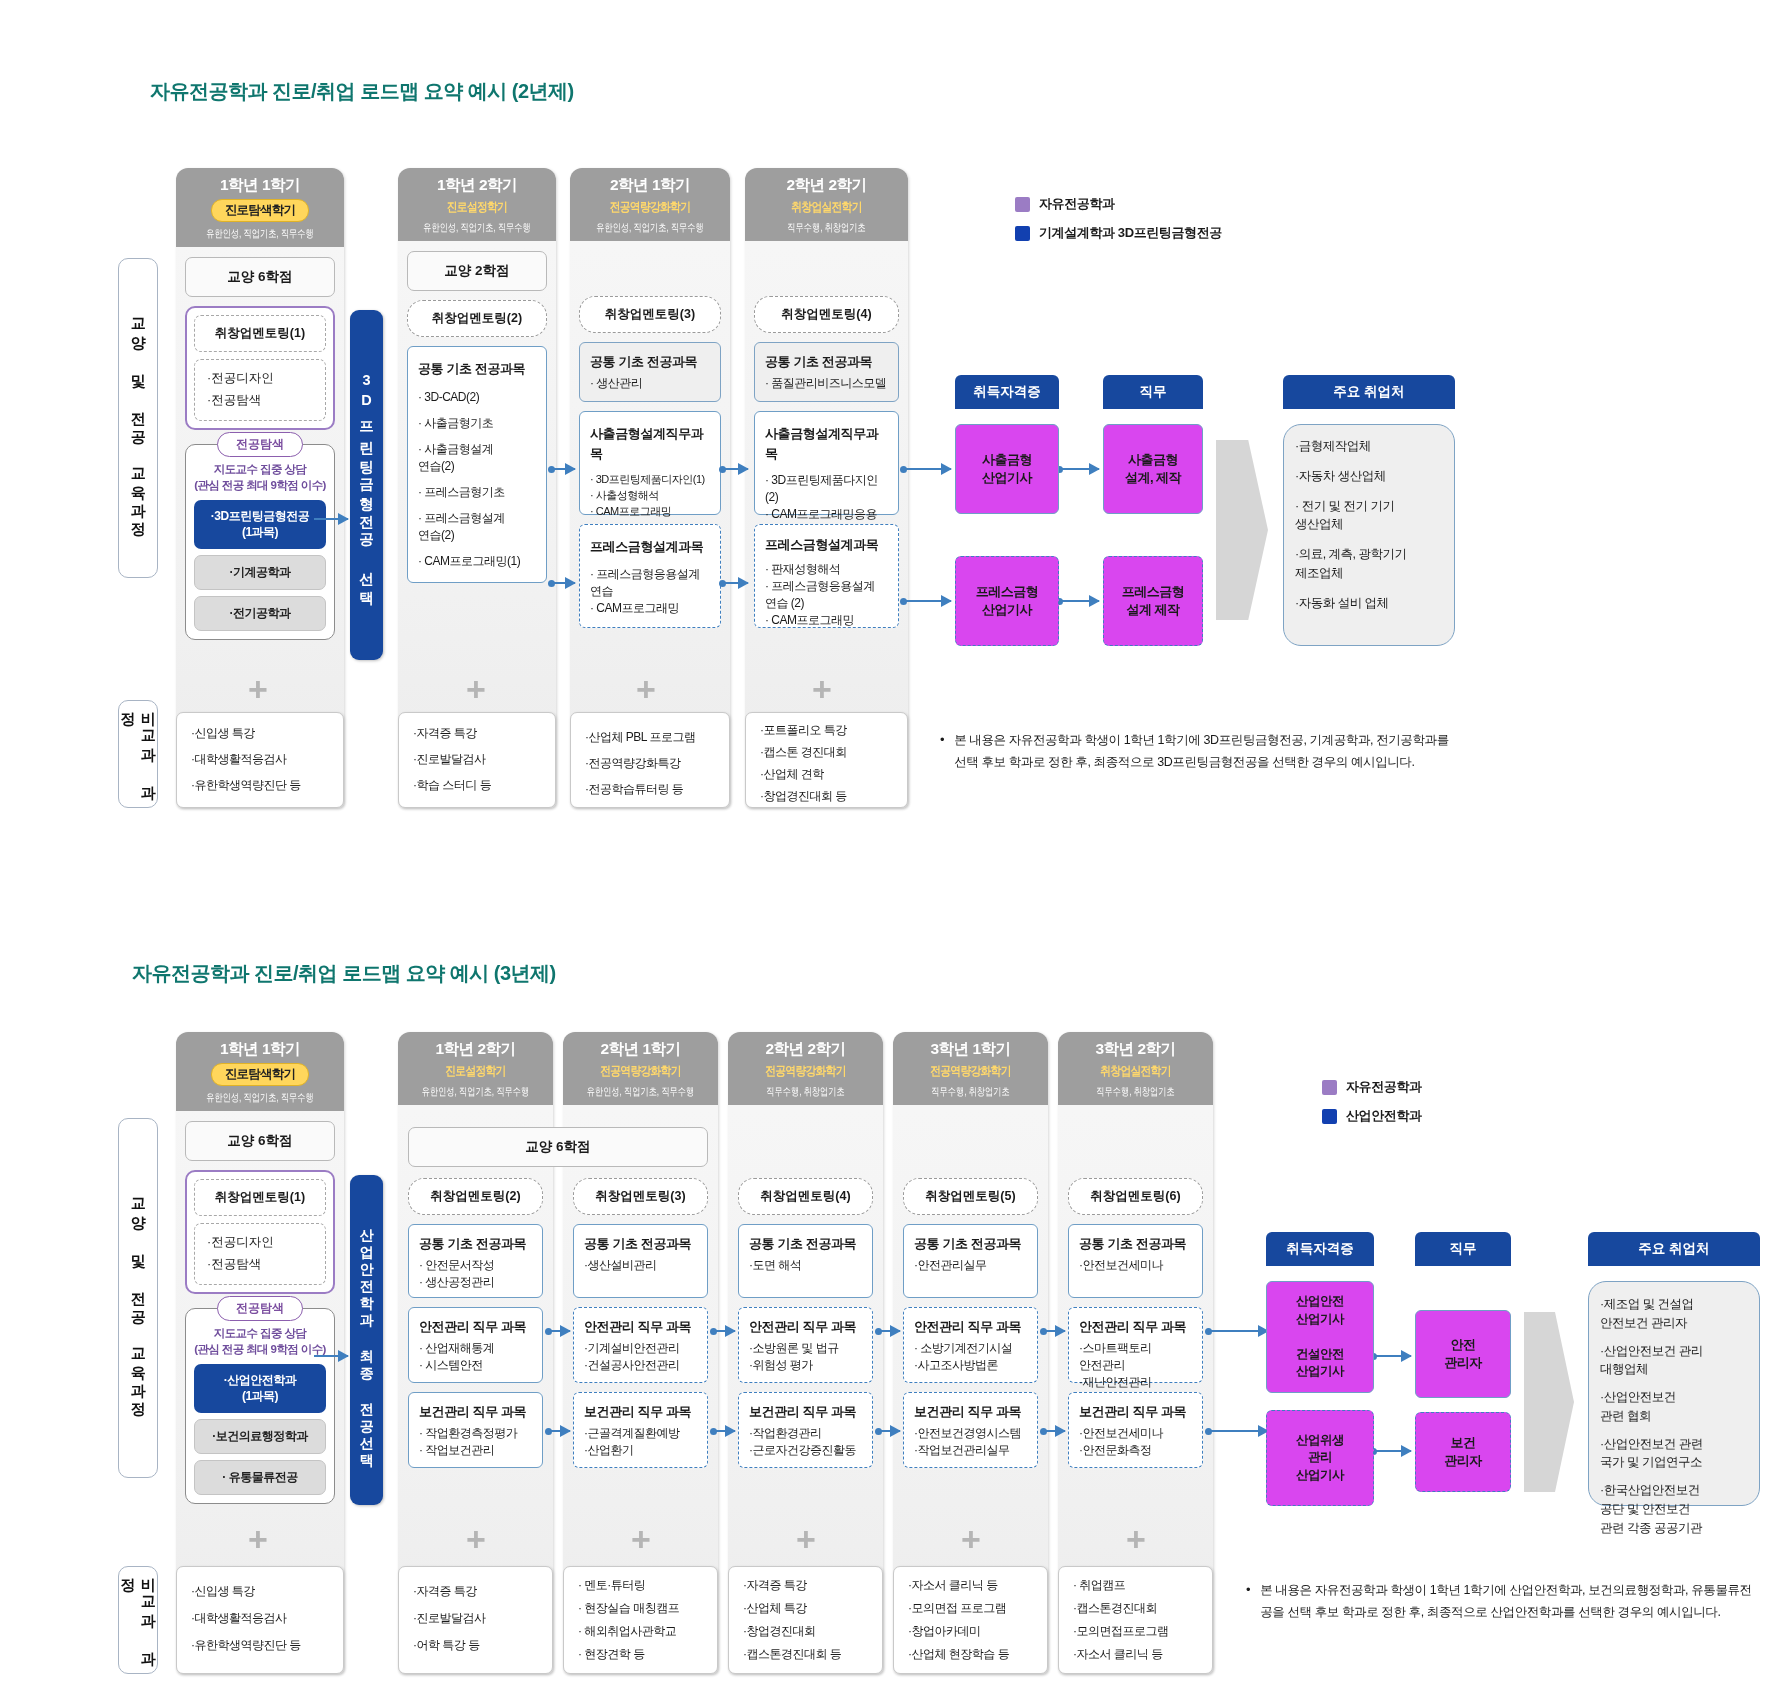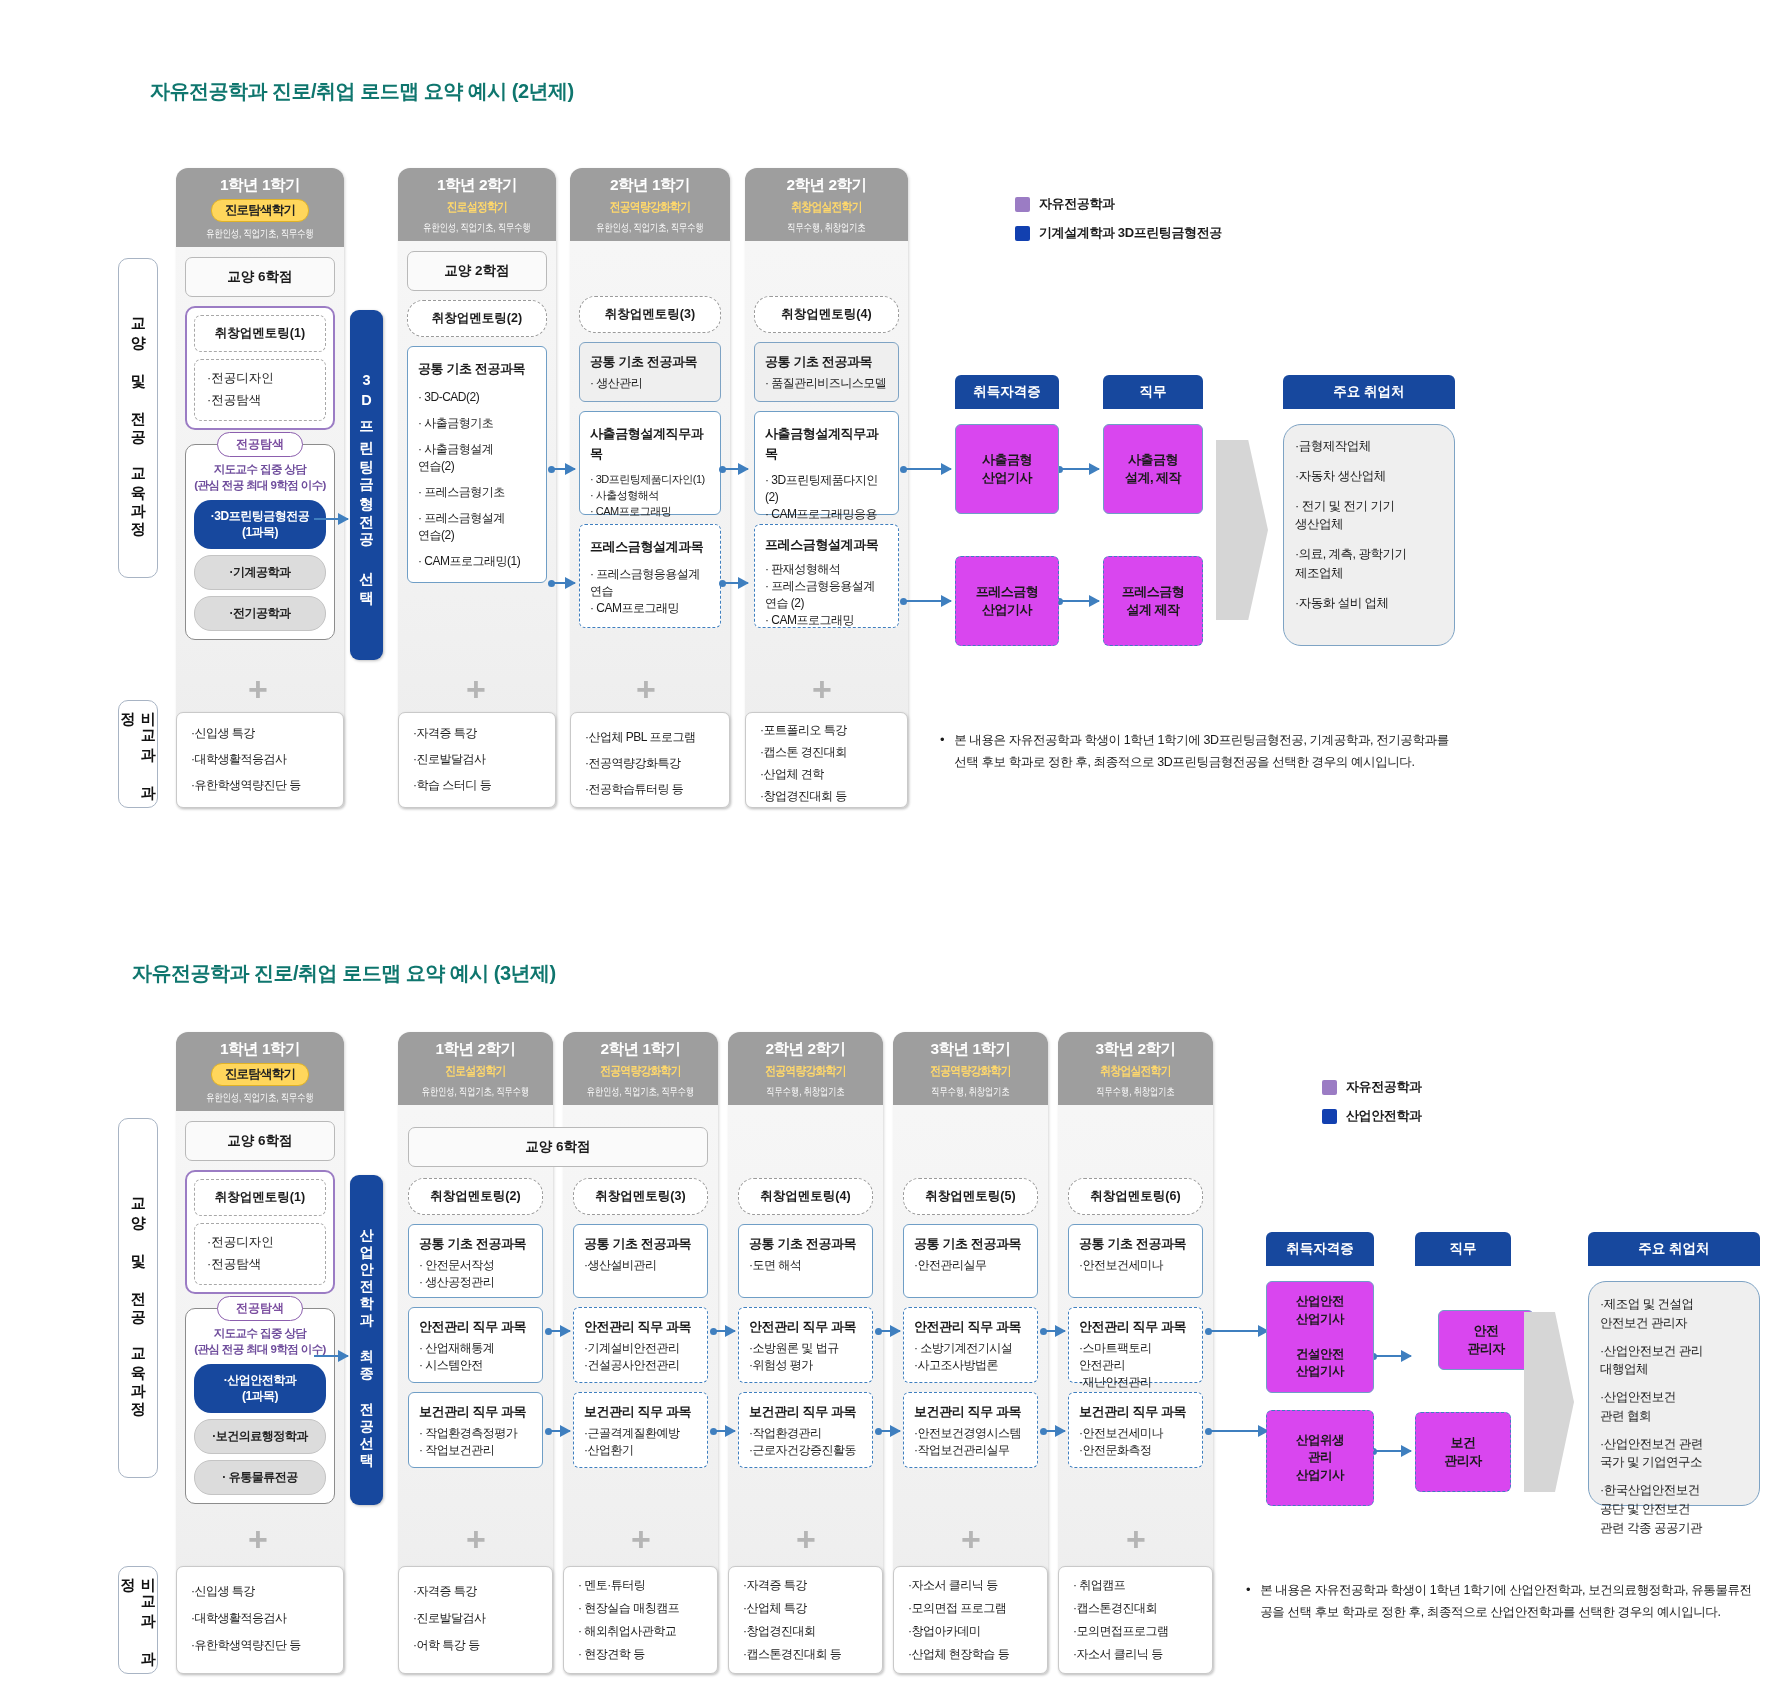--- a/index.html
+++ b/index.html
@@ -113,21 +113,21 @@
     position: absolute; top: -13px; left: 50%; transform: translateX(-50%);
     background: #fff; border: 1.6px solid #8c5fae; color: #7c4fa0;
     border-radius: 13px; padding: 3px 18px; font-size: 12px; font-weight: bold;
     white-space: nowrap;
   }
   .explore-note {
     text-align: center; color: #6f4d9c; font-size: 11.5px;
     font-weight: bold; line-height: 1.4; margin-bottom: 7px; letter-spacing: -0.6px;
   }
   .chip {
-    border-radius: 17px; text-align: center; font-size: 12px;
+    border-radius: 7px; text-align: center; font-size: 12px;
     padding: 8px 3px; margin-bottom: 6px; font-weight: bold; letter-spacing: -0.5px;
   }
   .chip-blue { background: #17489e; color: #fff; line-height: 1.35; }
   .chip-grey { background: #dcdcdc; color: #222; border: 1px solid #c4c4c4; }
 
   
   .vbar {
     position: absolute;
     background: #17489e;
     border-radius: 9px;
@@ -615,21 +615,21 @@
 
 건설안전
 산업기사</div>
   <div class="cell dash" style="position:absolute;left:1266px;top:1410px;width:108px;height:96px;white-space:pre-line;font-size:12.5px;">산업위생
 관리
 산업기사</div>
 
   <div style="position:absolute;left:1415px;top:1232px;width:96px;">
     <div class="hdr-blue">직무</div>
   </div>
-  <div class="cell" style="position:absolute;left:1415px;top:1310px;width:96px;height:60px;white-space:pre-line;margin-left:23px;">안전
+  <div class="cell" style="position:absolute;left:1415px;top:1310px;width:96px;height:88px;white-space:pre-line;">안전
 관리자</div>
   <div class="cell dash" style="position:absolute;left:1415px;top:1412px;width:96px;height:80px;white-space:pre-line;">보건
 관리자</div>
 
   <div class="bigchev" style="left:1524px;top:1312px;width:50px;height:180px;"></div>
 
   <div style="position:absolute;left:1588px;top:1232px;width:172px;">
     <div class="hdr-blue">주요 취업처</div>
   </div>
   <div class="emp-box" style="position:absolute;left:1588px;top:1281px;width:172px;height:225px;padding:13px 11px;">

